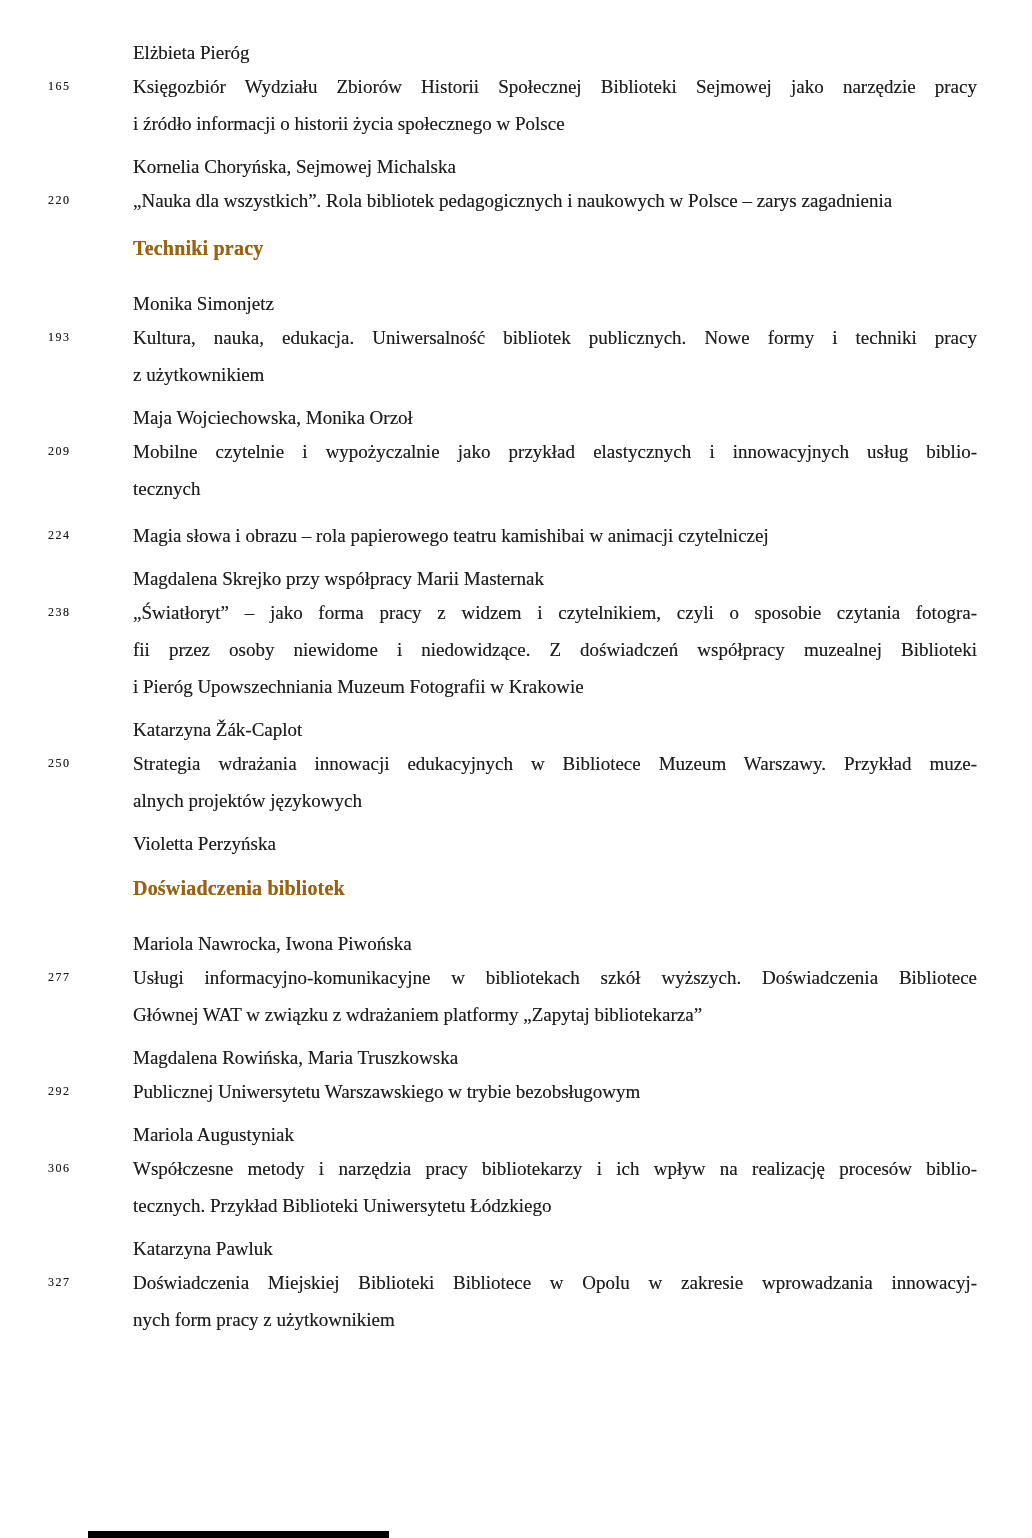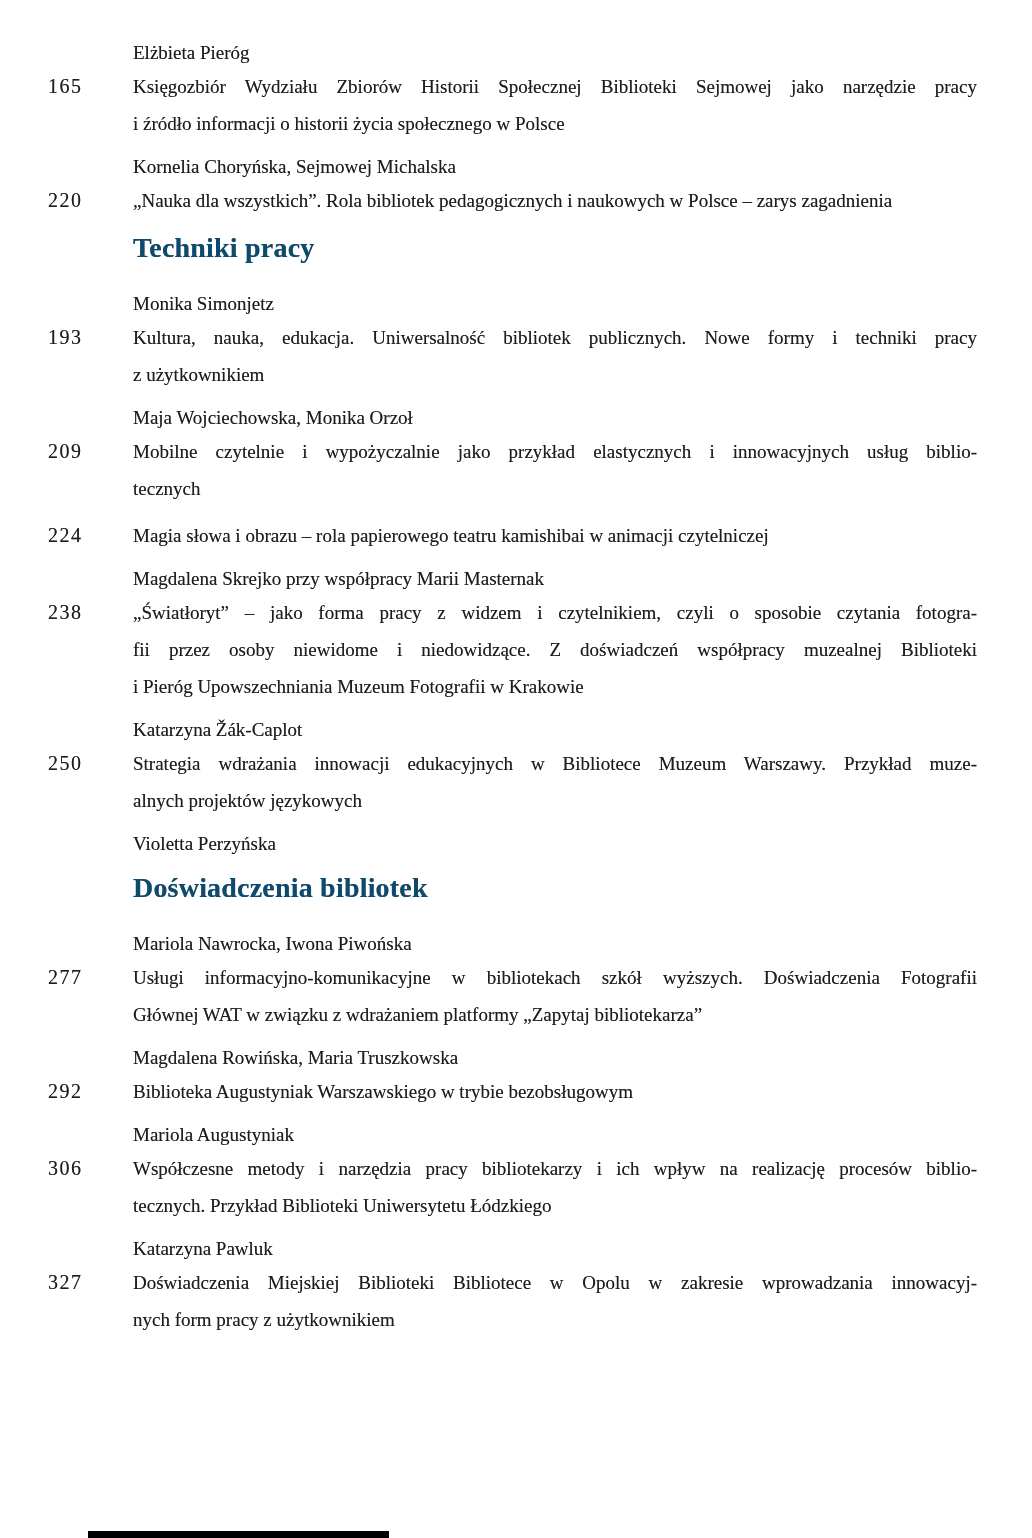--- a/index.html
+++ b/index.html
@@ -18,38 +18,38 @@
   .author {
     margin-left: 85px;
     font-size: 19px;
     line-height: 30px;
     white-space: nowrap;
   }
   .row { display: flex; align-items: flex-start; }
   .pnum {
     flex: 0 0 85px;
     width: 85px;
-    font-size: 20px;
+    font-size: 12px;
     line-height: 37px;
     letter-spacing: 1.5px;
     font-feature-settings: "onum" 1;
   }
   .title { flex: 1 1 auto; min-width: 0; }
   .tline { font-size: 19px; line-height: 37px; white-space: nowrap; }
   .tline.just {
     white-space: normal;
     text-align: justify;
     text-align-last: justify;
   }
   .section-heading {
     margin: 14px 0 26px 85px;
-    font-size: 28px;
+    font-size: 20px;
     line-height: 30px;
     font-weight: bold;
-    color: #0c4a6e;
+    color: #a16207;
     letter-spacing: 0.2px;
   }
   .scan-bar {
     position: absolute;
     left: 88px;
     bottom: 0;
     width: 301px;
     height: 7px;
     background: #000000;
   }
@@ -141,32 +141,32 @@
       <div class="author">Violetta Perzyńska</div>
     </div>
 
     <div class="section-heading">Doświadczenia bibliotek</div>
 
     <div class="entry">
       <div class="author">Mariola Nawrocka, Iwona Piwońska</div>
       <div class="row">
         <div class="pnum">277</div>
         <div class="title">
-          <div class="tline just">Usługi informacyjno-komunikacyjne w bibliotekach szkół wyższych. Doświadczenia Fotografii</div>
+          <div class="tline just">Usługi informacyjno-komunikacyjne w bibliotekach szkół wyższych. Doświadczenia Bibliotece</div>
           <div class="tline">Głównej WAT w związku z wdrażaniem platformy „Zapytaj bibliotekarza”</div>
         </div>
       </div>
     </div>
 
     <div class="entry">
       <div class="author">Magdalena Rowińska, Maria Truszkowska</div>
       <div class="row">
         <div class="pnum">292</div>
         <div class="title">
-          <div class="tline">Biblioteka Augustyniak Warszawskiego w trybie bezobsługowym</div>
+          <div class="tline">Publicznej Uniwersytetu Warszawskiego w trybie bezobsługowym</div>
         </div>
       </div>
     </div>
 
     <div class="entry">
       <div class="author">Mariola Augustyniak</div>
       <div class="row">
         <div class="pnum">306</div>
         <div class="title">
           <div class="tline just">Współczesne metody i narzędzia pracy bibliotekarzy i ich wpływ na realizację procesów biblio-</div>

